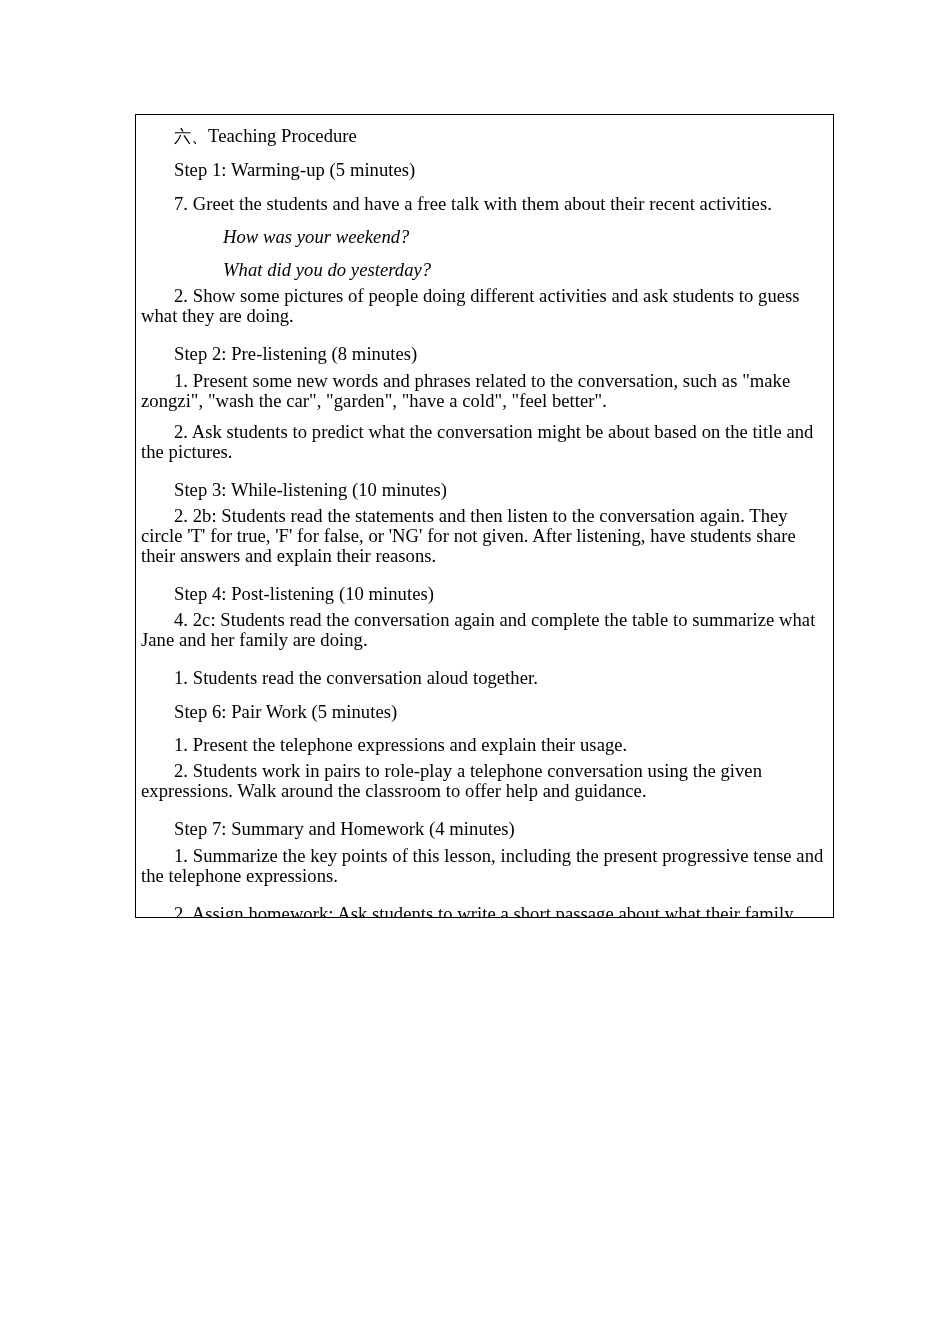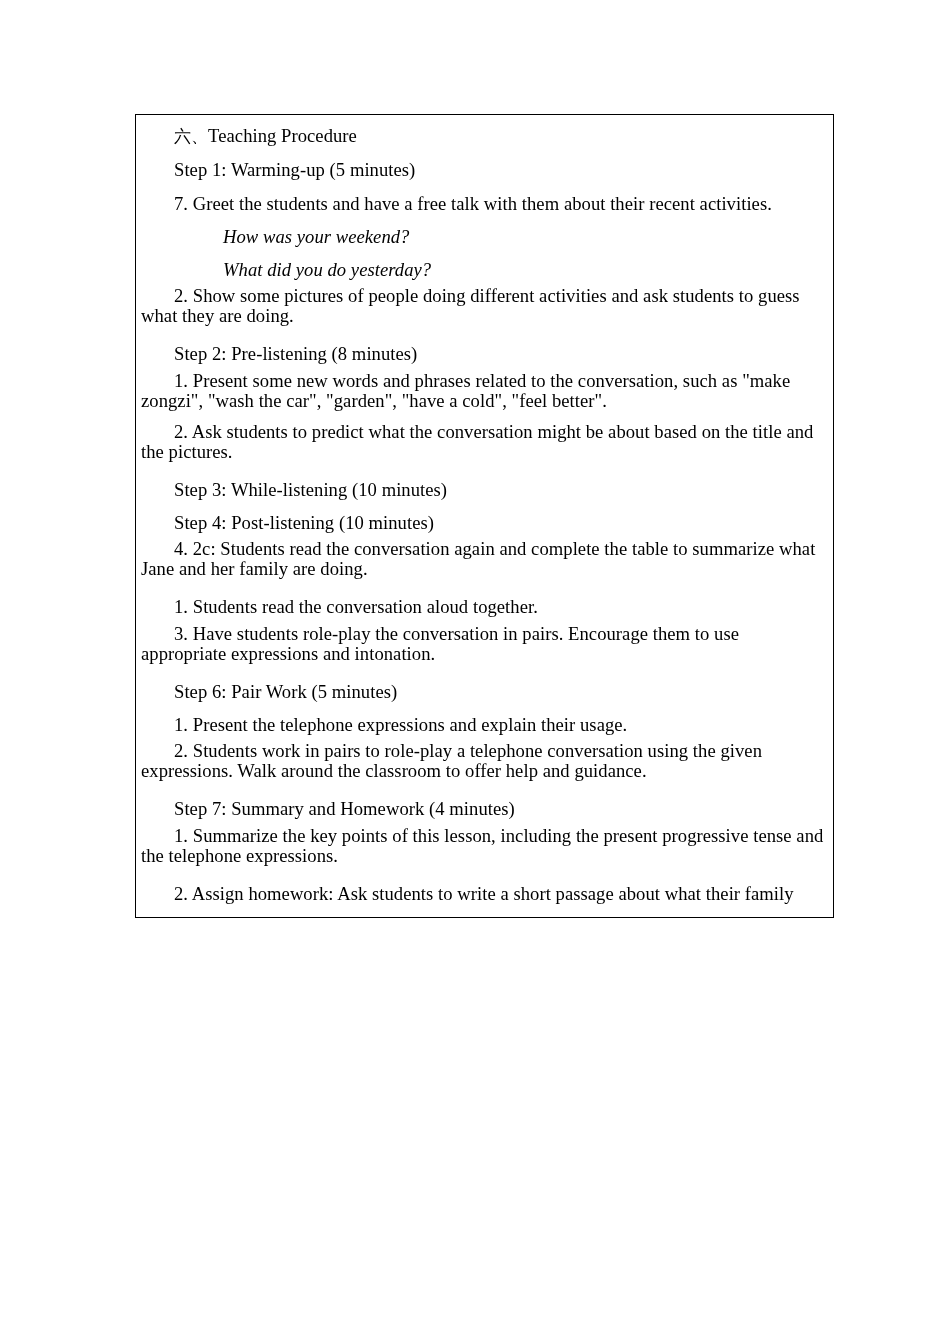--- a/index.html
+++ b/index.html
@@ -96,31 +96,31 @@
 
     <p class="para single">Step 2: Pre-listening (8 minutes)</p>
 
     <p class="para wrap">1. Present some new words and phrases related to the conversation, such as "make zongzi", "wash the car", "garden", "have a cold", "feel better".</p>
 
     <p class="para wrap">2. Ask students to predict what the conversation might be about based on the title and the pictures.</p>
 
     <p class="para single">Step 3: While-listening (10 minutes)</p>
 
 
+    <p class="para wrap">2. 2b: Students read the statements and then listen to the conversation again. They circle 'T' for true, 'F' for false, or 'NG' for not given. After listening, have students share their answers and explain their reasons.</p>
 
     <p class="para single">Step 4: Post-listening (10 minutes)</p>
 
     <p class="para wrap">4. 2c: Students read the conversation again and complete the table to summarize what Jane and her family are doing.</p>
 
 
 
     <p class="para single">1. Students read the conversation aloud together.</p>
 
 
-    <p class="para wrap">3. Have students role-play the conversation in pairs. Encourage them to use appropriate expressions and intonation.</p>
 
     <p class="para single">Step 6: Pair Work (5 minutes)</p>
 
     <p class="para single">1. Present the telephone expressions and explain their usage.</p>
 
     <p class="para wrap">2. Students work in pairs to role-play a telephone conversation using the given expressions. Walk around the classroom to offer help and guidance.</p>
 
     <p class="para single">Step 7: Summary and Homework (4 minutes)</p>
 
     <p class="para wrap">1. Summarize the key points of this lesson, including the present progressive tense and the telephone expressions.</p>

